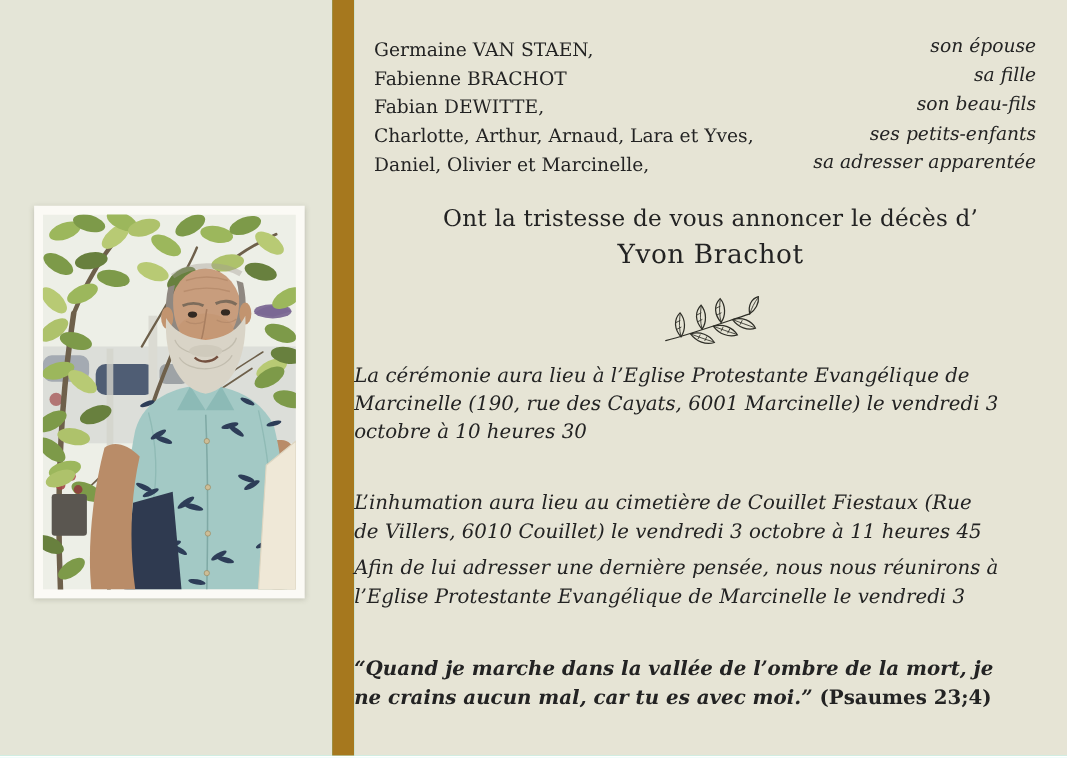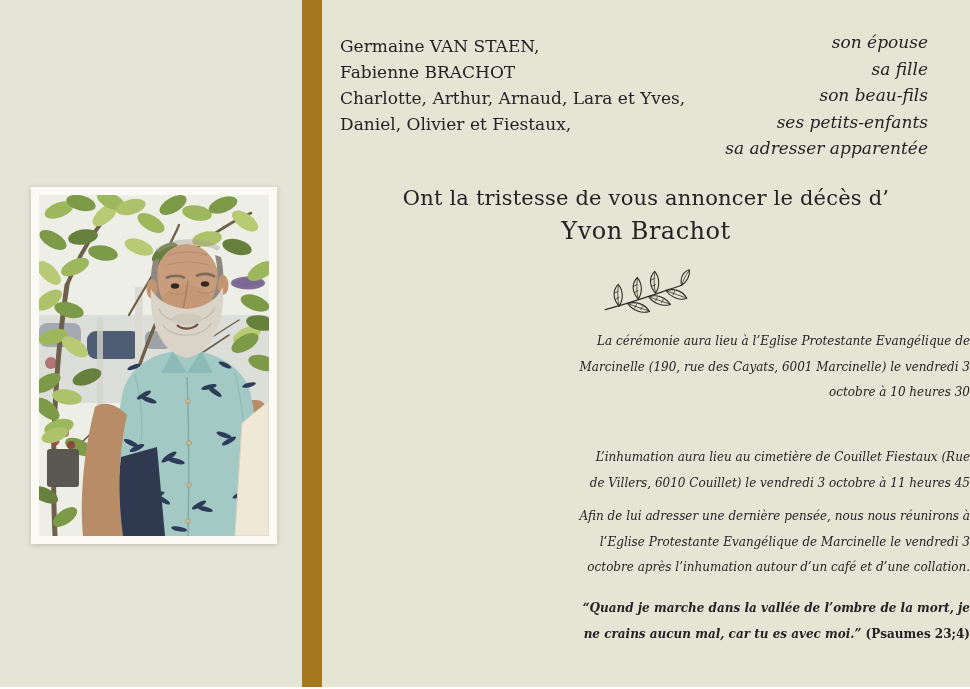--- a/index.html
+++ b/index.html
@@ -32,21 +32,21 @@
     box-shadow:0 1px 5px rgba(70,70,55,.25);
   }
   .photo-frame svg { display:block; width:230px; height:341px; }
 
   
   .names-block {
     position:absolute; left:18px; top:33px;
     font-size:17px; line-height:26px; text-align:left;
   }
   .relations-block {
-    position:absolute; right:42px; top:29px;
+    position:absolute; right:28px; top:29px;
     font-size:17px; line-height:26.5px; font-style:italic; text-align:right;
   }
 
   
   .announce-line {
     position:absolute; left:0; right:0; top:186px;
     text-align:center; font-size:21px; letter-spacing:.2px;
   }
   .deceased-name {
     position:absolute; left:0; right:0; top:217px;
@@ -54,22 +54,22 @@
   }
   .ornament-wrap {
     position:absolute; left:0; right:0; top:266px;
     display:flex; justify-content:center;
   }
   .ornament-wrap svg { width:92px; height:56px; }
 
   
   .body-par {
     position:absolute; left:0; right:0;
-    text-align:right; font-style:italic;
-    font-size:12px; line-height:25.6px;
+    text-align:left; font-style:italic;
+    font-size:18px; line-height:25.6px;
   }
   .par-1 { top:329px; }
   .par-2 { top:429px;margin-top:16px; }
   .par-3 { top:504px; }
   .quote-par { top:596px;font-weight:bold; }
   .quote-ref { font-style:normal; }
 
   .bottom-strip {
     position:absolute; left:0; bottom:0; width:970px; height:2px;
     background:#ffffff;
@@ -239,22 +239,23 @@
     </div>
   </div>
 
   <div class="divider-stripe"></div>
 
   <div class="right-panel">
 
     <div class="names-block">
       <div>Germaine VAN STAEN,</div>
       <div>Fabienne BRACHOT</div>
+      <div>Fabian DEWITTE,</div>
       <div>Charlotte, Arthur, Arnaud, Lara et Yves,</div>
-      <div>Daniel, Olivier et Fiestaux,</div>
+      <div>Daniel, Olivier et Marcinelle,</div>
     </div>
 
     <div class="relations-block">
       <div>son épouse</div>
       <div>sa fille</div>
       <div>son beau-fils</div>
       <div>ses petits-enfants</div>
       <div>sa adresser apparentée</div>
     </div>
 
@@ -289,21 +290,20 @@
     </div>
 
     <div class="body-par par-2">
       <div>L’inhumation aura lieu au cimetière de Couillet Fiestaux (Rue</div>
       <div>de Villers, 6010 Couillet) le vendredi 3 octobre à 11 heures 45</div>
     </div>
 
     <div class="body-par par-3">
       <div>Afin de lui adresser une dernière pensée, nous nous réunirons à</div>
       <div>l’Eglise Protestante Evangélique de Marcinelle le vendredi 3</div>
-      <div>octobre après l’inhumation autour d’un café et d’une collation.</div>
     </div>
 
     <div class="body-par quote-par">
       <div>“Quand je marche dans la vallée de l’ombre de la mort, je</div>
       <div>
         <span>ne crains aucun mal, car tu es avec moi.”</span>
         <span class="quote-ref">(Psaumes 23;4)</span>
       </div>
     </div>
 

